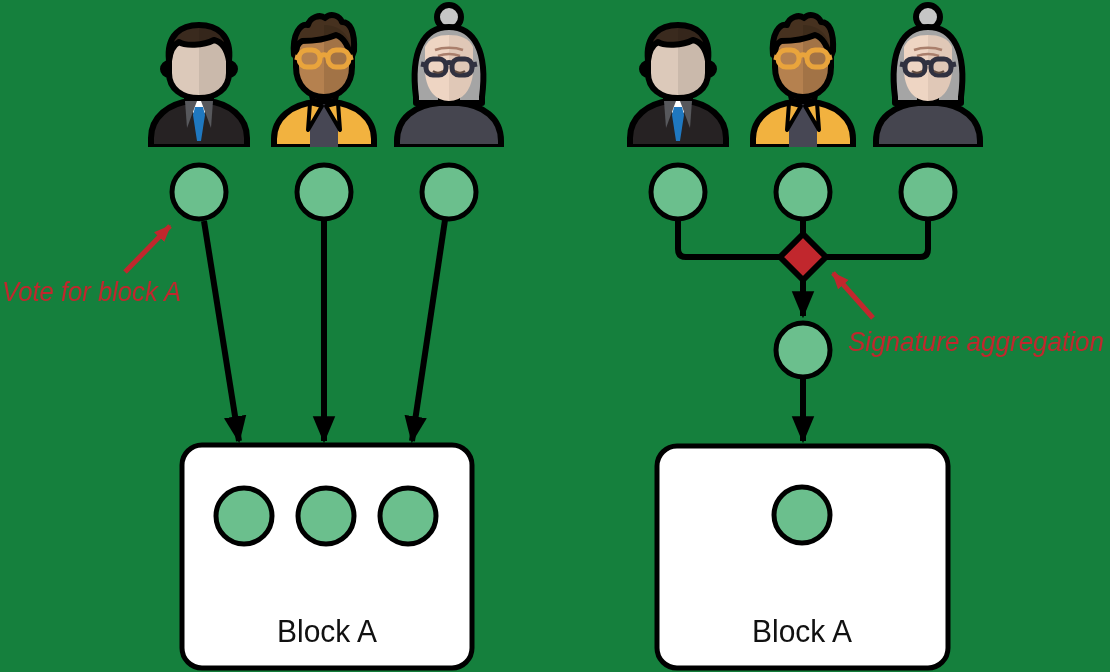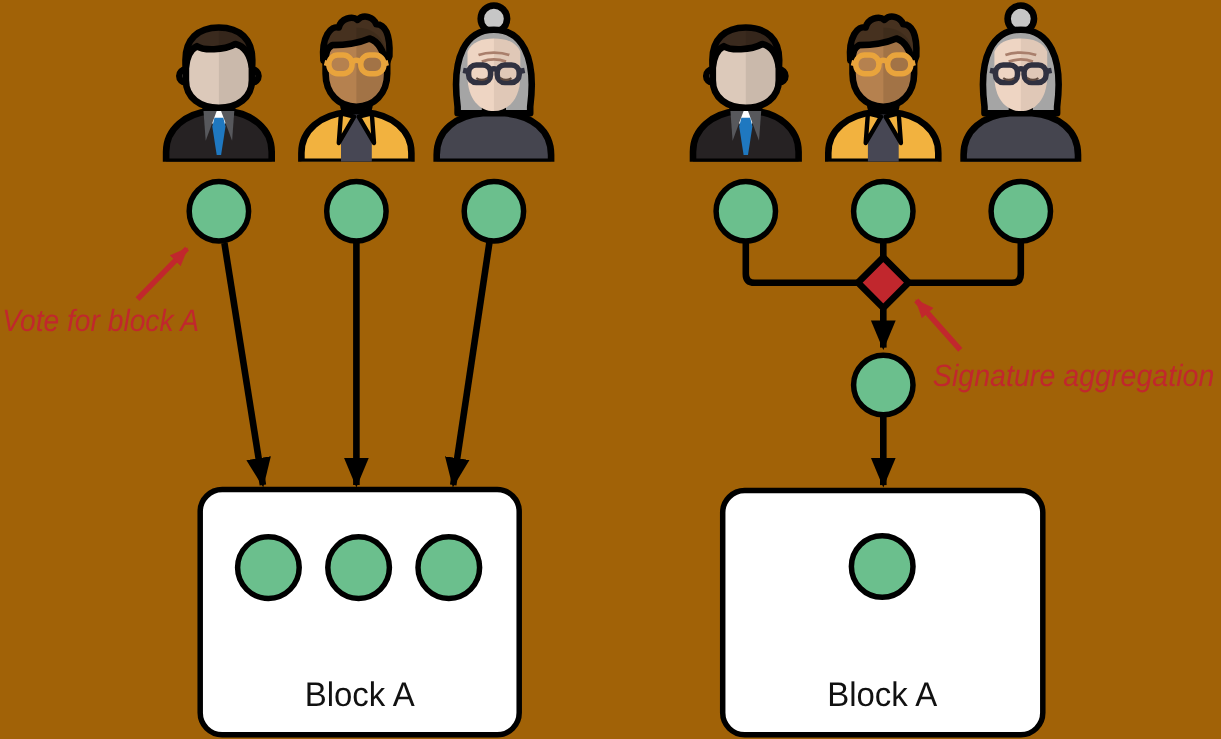--- a/index.html
+++ b/index.html
@@ -1,19 +1,19 @@
 <!DOCTYPE html>
 <html><head>
 <meta charset="utf-8">
 <style>
   html,body{margin:0;padding:0;background:#ffffff;}
   .canvas{
     position:relative;
     width:1110px;height:672px;
-    background:#a16207;
+    background:#15803d;
     font-family:"Liberation Sans", sans-serif;
     overflow:hidden;
   }
   svg{display:block;}
   .annotation-text{
     font-family:"Liberation Sans", sans-serif;
     font-style:italic;
     font-size:28px;
     fill:#c1272d;
   }

